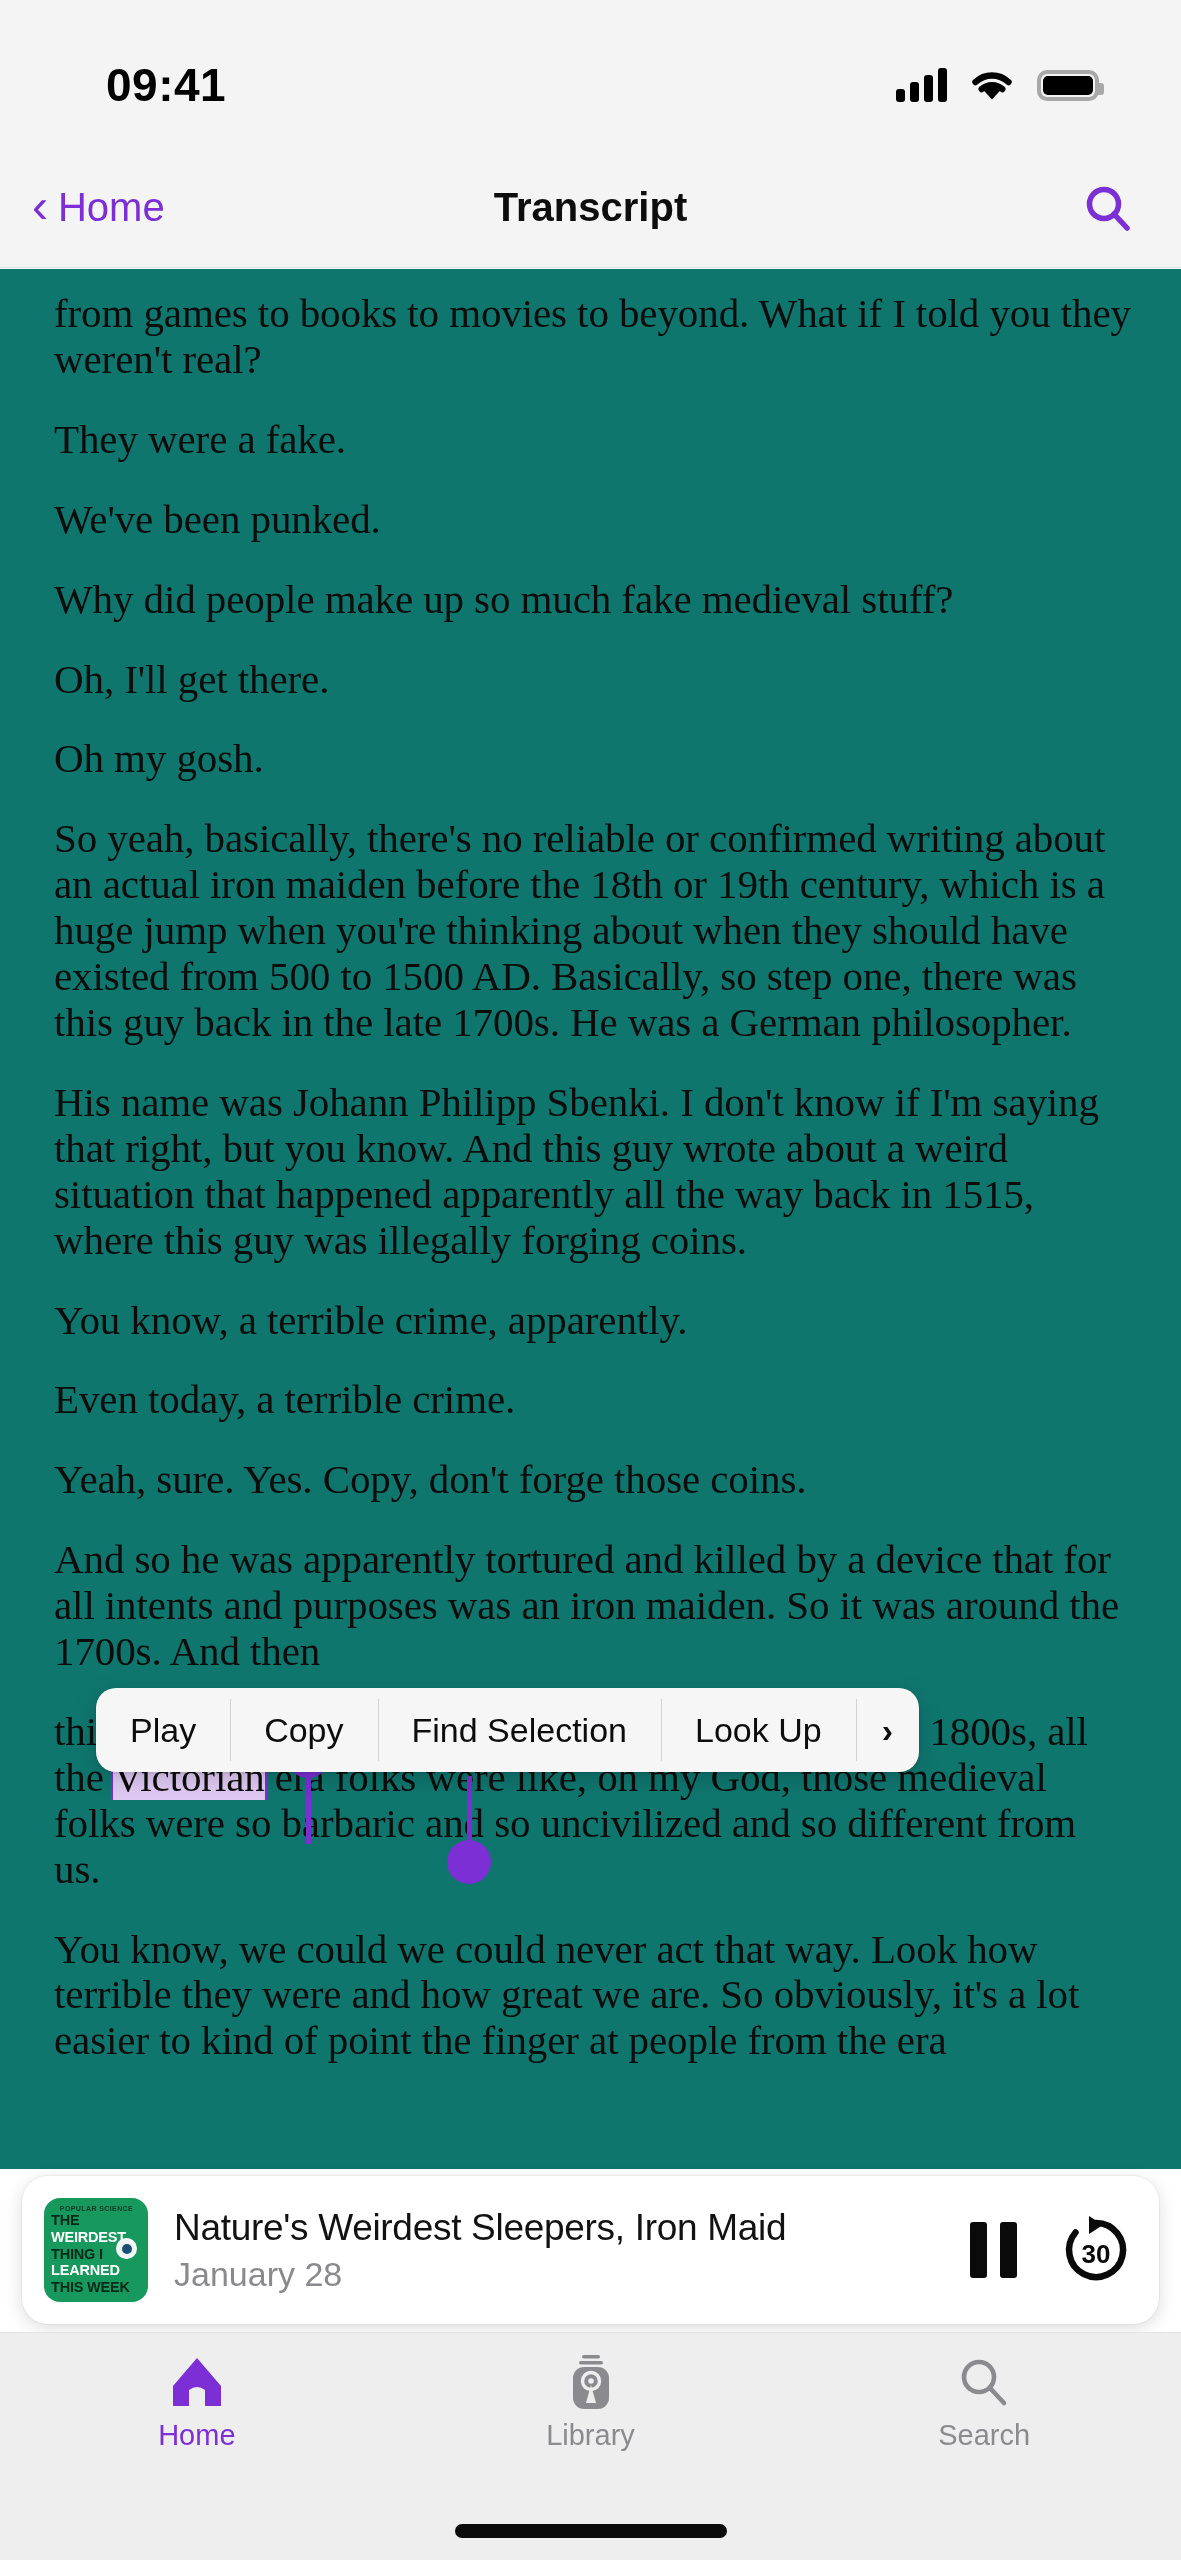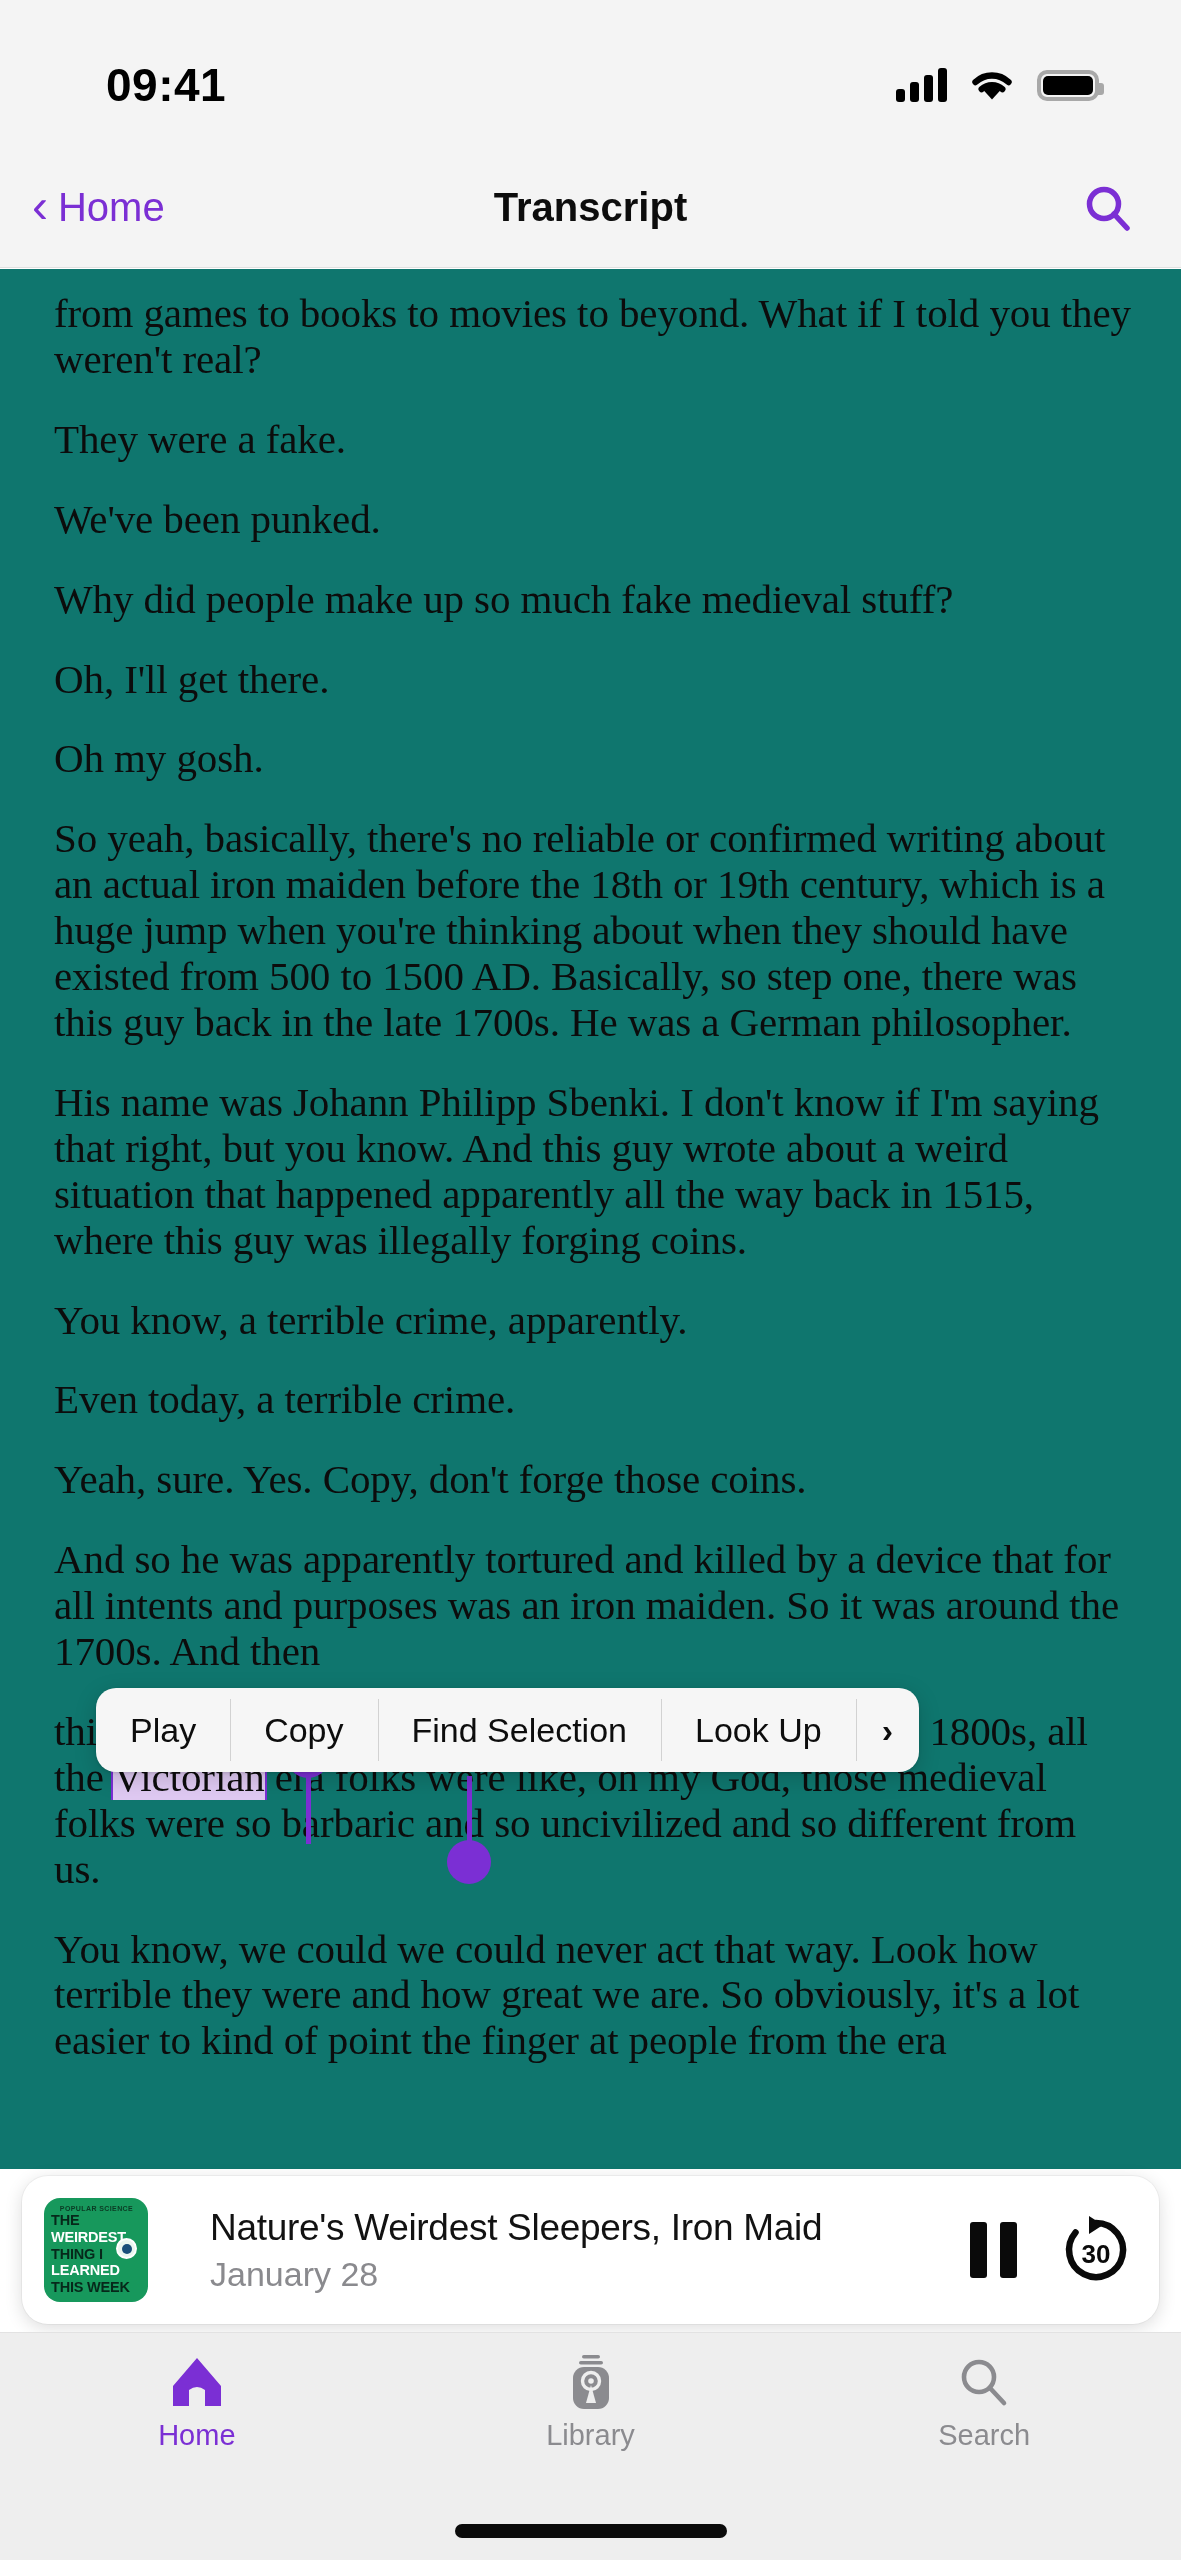--- a/index.html
+++ b/index.html
@@ -131,21 +131,20 @@
   
   .player {
     position: absolute; left: 22px; top: 2176px;
     width: 1137px; height: 148px;
     background: #ffffff;
     border-radius: 26px;
     box-shadow: 0 4px 18px rgba(0,0,0,.14), 0 0 0 1px rgba(0,0,0,.04);
     display: flex; align-items: center;
     padding: 0 26px 0 22px;
     overflow: hidden;
-    gap: 36px;
   }
   .art {
     width: 104px; height: 104px; border-radius: 16px; flex: 0 0 auto;
     background: #17985C;
     color: #0b2e1e;
     position: relative; overflow: hidden;
     padding: 7px 6px 0 7px;
   }
   .art .ps { font-size: 7px; font-weight: 700; letter-spacing: .4px; text-align: center; color:#0b3b24; }
   .art .l { font-size: 14.5px; font-weight: 800; line-height: 1.16; color:#06281a; letter-spacing:-.2px;}

